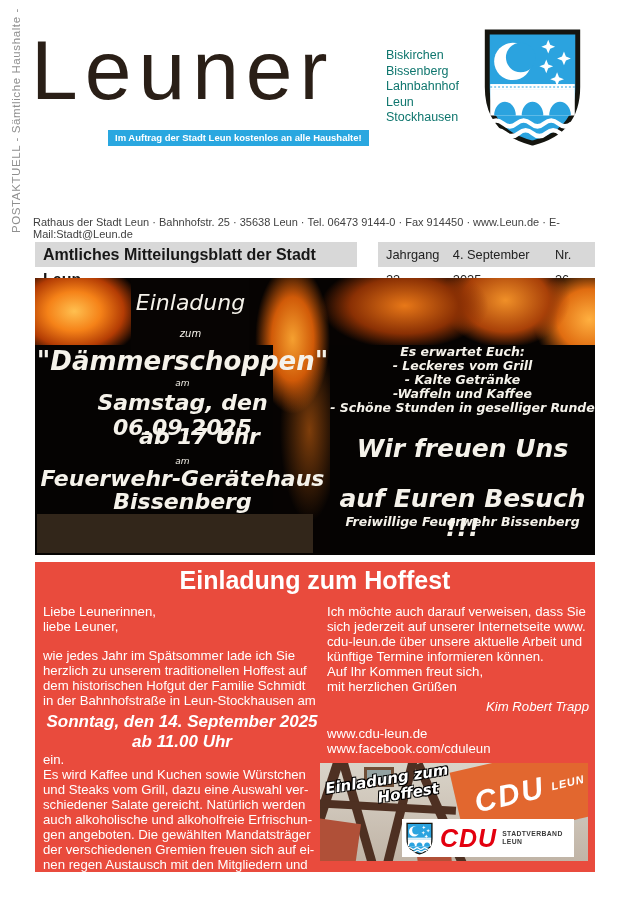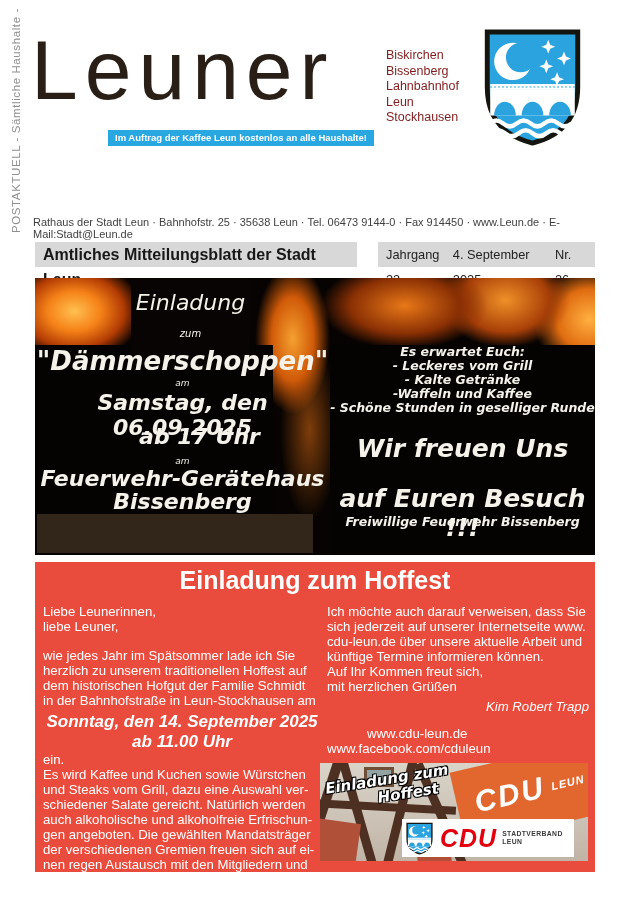--- a/index.html
+++ b/index.html
@@ -9,21 +9,21 @@
 
   
   .postal { position:absolute; left:10px; top:233px; transform-origin:0 0; transform:rotate(-90deg);
             font-size:11.5px; color:#8f8f8f; letter-spacing:0.6px; white-space:nowrap; }
 
   
   .title1 { position:absolute; left:31px; top:28px; font-size:84px; line-height:84px;
             color:#2a1f17; letter-spacing:7px; }
   .title2 { position:absolute; left:31px; top:128px; font-size:84px; line-height:84px;
             color:#2a1f17; letter-spacing:6px; }
-  .districts { position:absolute; left:386px; top:48px; font-size:12.5px; line-height:15.5px; color:#7f1d1d; }
+  .districts { position:absolute; left:386px; top:48px; font-size:12.5px; line-height:15.5px; color:#0f766e; }
   .banner { position:absolute; left:108px; top:130px; height:16px; background:#29a7e0; color:#fff;
             font-size:9.5px; font-weight:bold; line-height:16px; padding:0 7px; z-index:5; }
   .arms-big { position:absolute; left:479px; top:28px; width:107px; height:118px; }
 
   .addr { position:absolute; left:33px; top:216px; width:562px; font-size:11px; color:#3f3f3f; }
 
   .bar-left { position:absolute; left:35px; top:242px; width:322px; height:25px; background:#d8d8d8;
               font-size:16px; font-weight:bold; color:#171717; line-height:25px; padding-left:8px; }
   .bar-right { position:absolute; left:378px; top:242px; width:217px; height:25px; background:#d8d8d8;
                font-size:12.8px; color:#222; line-height:25px; display:flex; justify-content:space-between;
@@ -64,21 +64,21 @@
   .red { position:absolute; left:35px; top:562px; width:560px; height:310px; background:#e94b3d; color:#fff; }
   .red-title { position:absolute; left:0; top:4px; width:100%; text-align:center;
                font-size:25px; font-weight:bold; }
   .col { position:absolute; font-size:13.2px; line-height:15.1px; }
   .col-l { left:8px; top:42px; width:278px; }
   .col-r { left:292px; top:42px; width:262px; }
   .prewrap { white-space:pre-line; }
   .gap { height:14px; }
   .date-bold { text-align:center; font-size:17px; line-height:19px; font-weight:bold; margin:3px 0 1px 0;font-style:italic; }
   .sig { text-align:right; font-style:italic; margin-top:4px; }
-  .urls { margin-top:12px;margin-left:40px; }
+  .urls { margin-top:12px; }
 
   
   .photo { position:absolute; left:285px; top:201px; width:268px; height:98px; overflow:hidden;
            background:linear-gradient(180deg,#d9d4c9 0%,#cfc6ba 45%,#c0b4a6 100%); }
   .beam { position:absolute; background:#4e3022; }
   .b1 { left:-4px; top:-8px; width:10px; height:120px; transform:rotate(18deg); }
   .b2 { left:34px; top:-10px; width:9px; height:125px; transform:rotate(-16deg); }
   .b3 { left:74px; top:-6px; width:9px; height:125px; transform:rotate(14deg); }
   .b4 { left:-4px; top:40px; width:140px; height:8px; transform:rotate(3deg); }
   .b5 { left:116px; top:-4px; width:9px; height:110px; transform:rotate(-24deg); }
@@ -114,21 +114,21 @@
   <div class="title1">Leuner</div>
 
   <div class="districts">
     <div>Biskirchen</div>
     <div>Bissenberg</div>
     <div>Lahnbahnhof</div>
     <div>Leun</div>
     <div>Stockhausen</div>
   </div>
 
-  <div class="banner">Im Auftrag der Kaffee Leun kostenlos an alle Haushalte!</div>
+  <div class="banner">Im Auftrag der Stadt Leun kostenlos an alle Haushalte!</div>
 
   <svg class="arms-big" viewBox="0 0 100 120">
     <g id="arms-g">
       <path d="M4,4 H96 V60 C96,94 78,110 50,117 C22,110 4,94 4,60 Z" fill="#2ba3df" stroke="#15150f" stroke-width="5"></path>
       <circle cx="30" cy="34" r="19" fill="#fff"></circle>
       <circle cx="38" cy="30" r="15" fill="#2ba3df"></circle>
       <path d="M66,12 l2,5 5,2 -5,2 -2,5 -2,-5 -5,-2 5,-2 z" fill="#fff"></path>
       <path d="M82,24 l2,5 5,2 -5,2 -2,5 -2,-5 -5,-2 5,-2 z" fill="#fff"></path>
       <path d="M64,32 l2,5 5,2 -5,2 -2,5 -2,-5 -5,-2 5,-2 z" fill="#fff"></path>
       <path d="M75,45 l2,5 5,2 -5,2 -2,5 -2,-5 -5,-2 5,-2 z" fill="#fff"></path>

